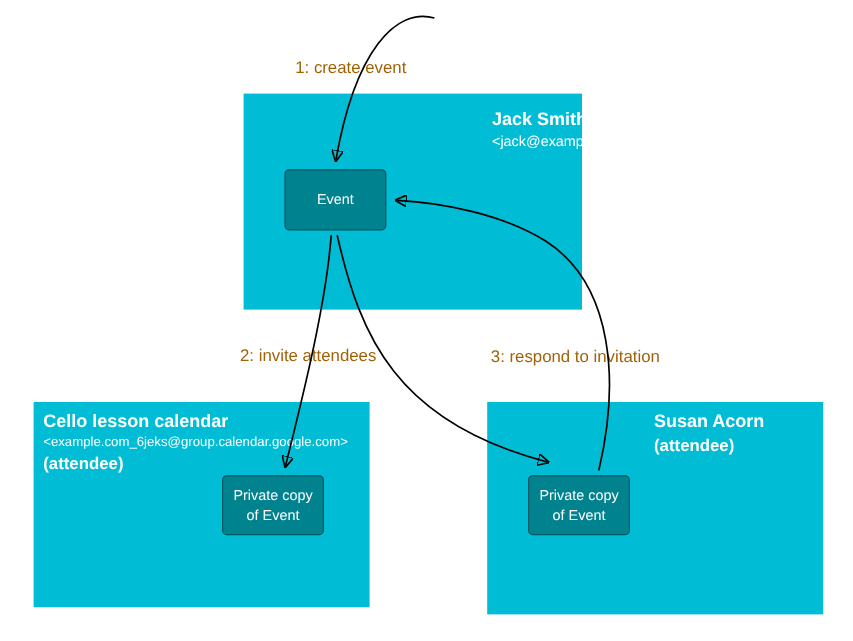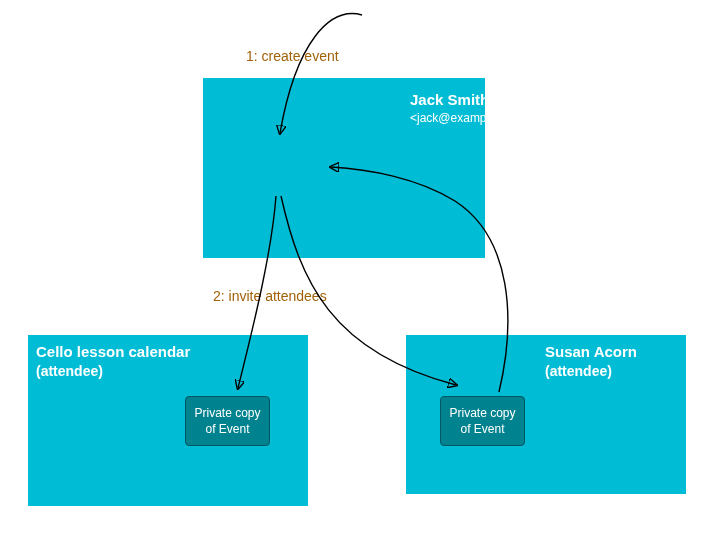--- a/index.html
+++ b/index.html
@@ -76,45 +76,50 @@
 
 <div class="canvas">
 
   <div class="actor-box" style="left:203px; top:78px; width:282px; height:180px;">
     <div class="actor-text" style="left:159px; top:13px;margin-left:48px;">
       <div class="actor-name">Jack Smith</div>
       <div class="actor-email">&lt;jack@example.com&gt;</div>
     </div>
   </div>
 
+  <div class="event-box" style="left:237px; top:141px; width:85px; height:51px;">
+    <span>Event</span>
+  </div>
 
   <div class="actor-box" style="left:28px; top:335px; width:280px; height:171px;">
     <div class="actor-text" style="left:8px; top:8px;">
       <div class="actor-name">Cello lesson calendar</div>
+      <div class="actor-email small">&lt;example.com_6jeks@group.calendar.google.com&gt;</div>
       <div class="actor-role">(attendee)</div>
     </div>
   </div>
 
   <div class="event-box" style="left:185px; top:396px; width:85px; height:50px;">
     <span>Private copy of Event</span>
   </div>
 
-  <div class="actor-box" style="left:406px; top:335px; width:280px; height:159px;">
+  <div class="actor-box" style="left:406px; top:335px; width:280px; height:177px;">
     <div class="actor-text" style="left:139px; top:8px;">
       <div class="actor-name">Susan Acorn</div>
       <div class="actor-role">(attendee)</div>
     </div>
   </div>
 
   <div class="event-box" style="left:440px; top:396px; width:85px; height:50px;">
     <span>Private copy of Event</span>
   </div>
 
   <div class="step-label" style="left:246px; top:48px;">1: create event</div>
-  <div class="step-label" style="left:213px; top:288px;">2: invite attendees</div>
+  <div class="step-label" style="left:200px; top:288px;">2: invite attendees</div>
+  <div class="step-label" style="left:409px; top:289px;">3: respond to invitation</div>
 
   <svg class="arrows" viewBox="0 0 711 534" aria-hidden="true">
     <defs>
       <marker id="arrowhead" viewBox="0 0 10 10" refX="8" refY="5" markerWidth="7" markerHeight="7" orient="auto-start-reverse">
         <path d="M0,0 L10,5 L0,10 z" fill="#000000" stroke="none"></path>
       </marker>
     </defs>
     <path d="M362,15 C330,6 296,42 280,133" marker-end="url(#arrowhead)"></path>
     <path d="M276,196 C272,250 255,320 238,388" marker-end="url(#arrowhead)"></path>
     <path d="M281,196 C300,280 330,352 456,385" marker-end="url(#arrowhead)"></path>

